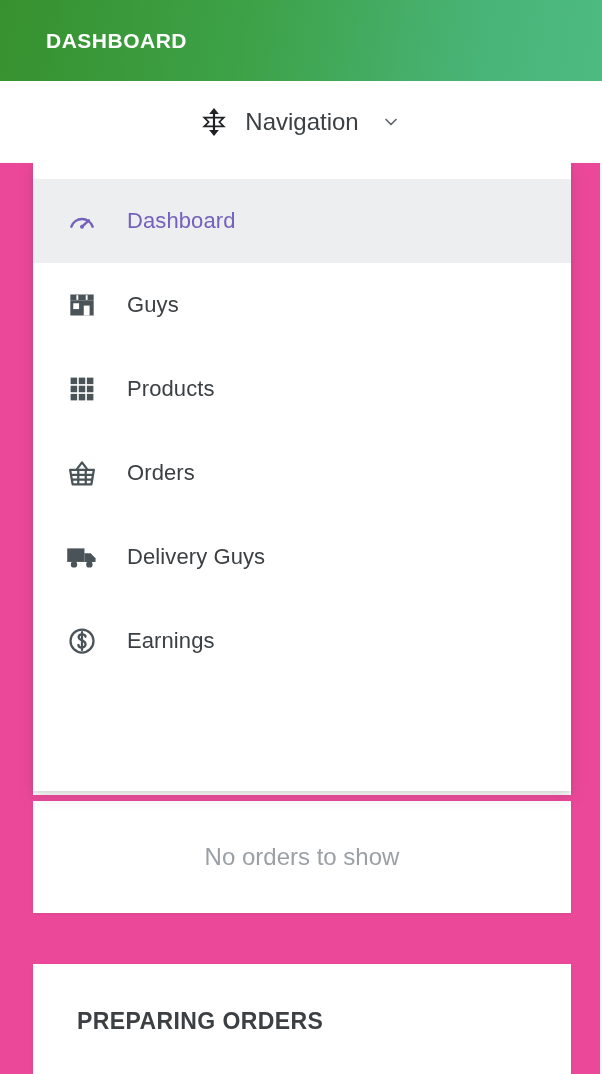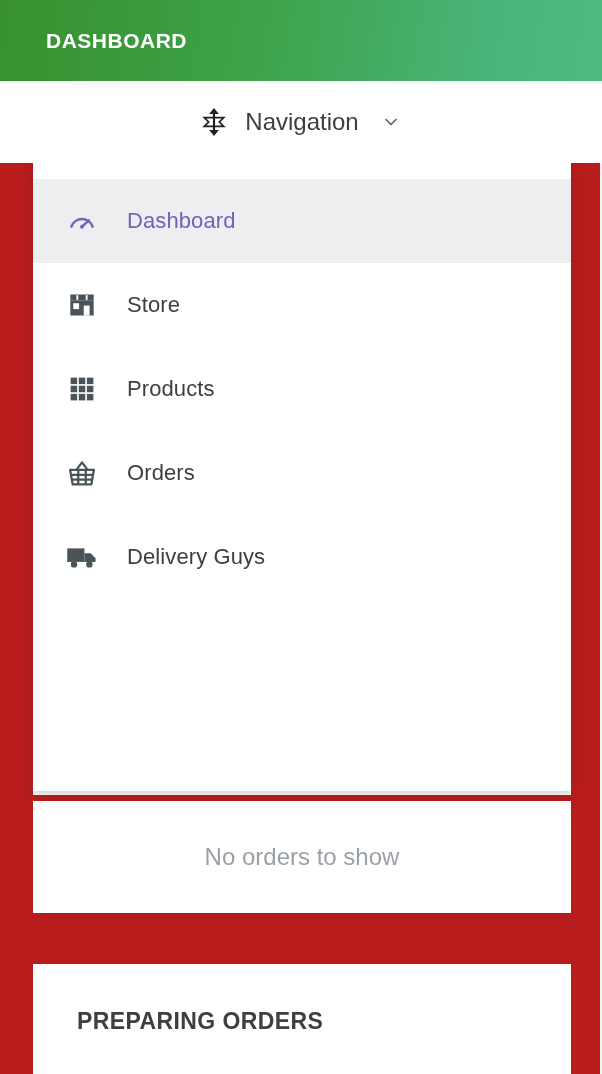--- a/index.html
+++ b/index.html
@@ -2,21 +2,21 @@
 <html><head>
 <meta charset="utf-8">
 <style>
   * { box-sizing: border-box; margin: 0; padding: 0; }
   html, body {
     width: 602px; height: 1074px;
     font-family: "Liberation Sans", sans-serif;
     background: #f4f5f7;
     overflow: hidden;
   }
-  .screen { position: relative; width: 600px; height: 1074px; background: #b91c1c; }
+  .screen { position: relative; width: 600px; height: 1074px; background: #ec4899; }
 
   
   .header {
     position: absolute; top: 0; left: 0; width: 602px; height: 81px;
     background: linear-gradient(100deg, #37912e 0%, #3da248 42%, #49b478 80%, #4dbb80 100%);
     display: flex; align-items: center; justify-content: space-between;
     padding: 0 24px 0 46px;
     z-index: 40;
   }
   .header-title {
@@ -146,21 +146,21 @@
       <span class="menu-icon">
         <svg width="28" height="28" viewBox="0 0 24 24" fill="#4a5358">
           <rect x="2" y="3" width="20" height="5"></rect>
           <rect x="7.2" y="3.6" width="1.6" height="4" fill="#ffffff"></rect>
           <rect x="15.2" y="3.6" width="1.6" height="4" fill="#ffffff"></rect>
           <rect x="2" y="8" width="20" height="13"></rect>
           <rect x="4.5" y="10.5" width="5" height="5" fill="#ffffff"></rect>
           <rect x="13.5" y="12.5" width="5" height="8.5" fill="#ffffff"></rect>
         </svg>
       </span>
-      <span class="menu-label">Store</span>
+      <span class="menu-label">Guys</span>
     </div>
 
 
     <div class="menu-item">
       <span class="menu-icon">
         <svg width="26" height="26" viewBox="0 0 24 24" fill="#4a5358">
           <rect x="1.5" y="1.5" width="6" height="6"></rect>
           <rect x="9" y="1.5" width="6" height="6"></rect>
           <rect x="16.5" y="1.5" width="6" height="6"></rect>
           <rect x="1.5" y="9" width="6" height="6"></rect>
@@ -193,20 +193,30 @@
         <svg width="32" height="32" viewBox="0 0 26 22" fill="#4a5358">
           <rect x="1" y="4" width="14" height="11"></rect>
           <path d="M15 8 L20 8 L24 12 L24 15 L15 15 Z"></path>
           <circle cx="6.5" cy="17" r="2.6"></circle>
           <circle cx="19" cy="17" r="2.6"></circle>
         </svg>
       </span>
       <span class="menu-label">Delivery Guys</span>
     </div>
 
+    <div class="menu-item">
+      <span class="menu-icon">
+        <svg width="30" height="30" viewBox="0 0 24 24" fill="none" stroke="#4a5358" stroke-width="1.8">
+          <circle cx="12" cy="12" r="9.2"></circle>
+          <path d="M14.8 8.6 C14.8 7.2 13.4 6.6 12 6.6 C10.5 6.6 9.3 7.4 9.3 8.8 C9.3 11.9 14.9 11 14.9 14.6 C14.9 16.2 13.5 17.2 12 17.2 C10.4 17.2 9.1 16.4 9.1 15" stroke-linecap="round"></path>
+          <line x1="12" y1="4.8" x2="12" y2="19.2" stroke-linecap="round"></line>
+        </svg>
+      </span>
+      <span class="menu-label">Earnings</span>
+    </div>
 
   </div>
 
   <div class="card card-empty">
     <span class="empty-text">No orders to show</span>
   </div>
 
   <div class="card card-preparing">
     <div class="card-title">PREPARING ORDERS</div>
   </div>

